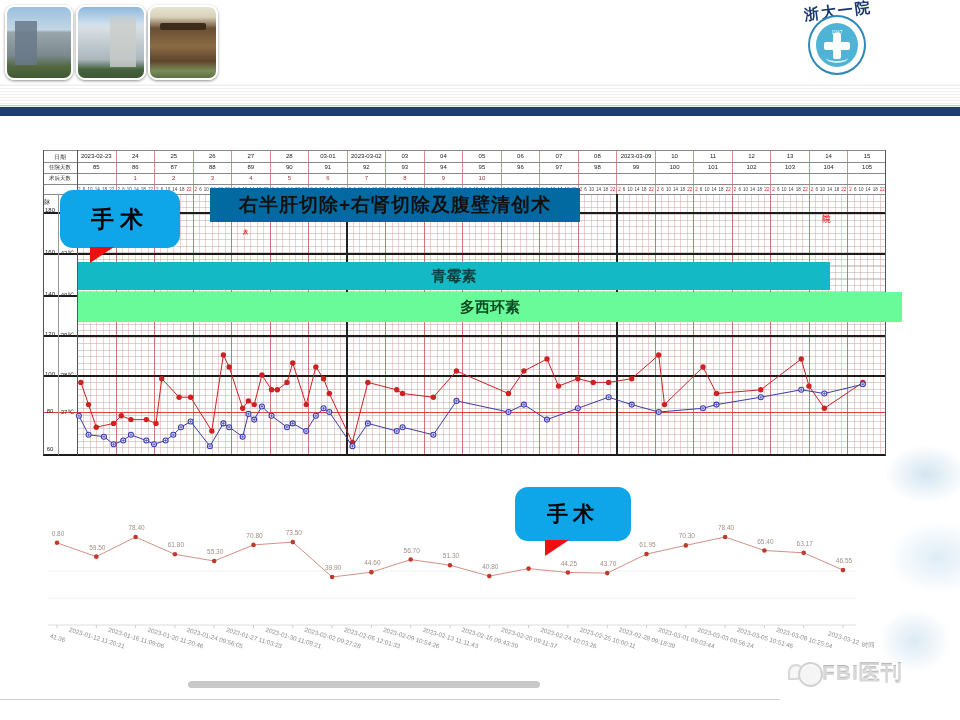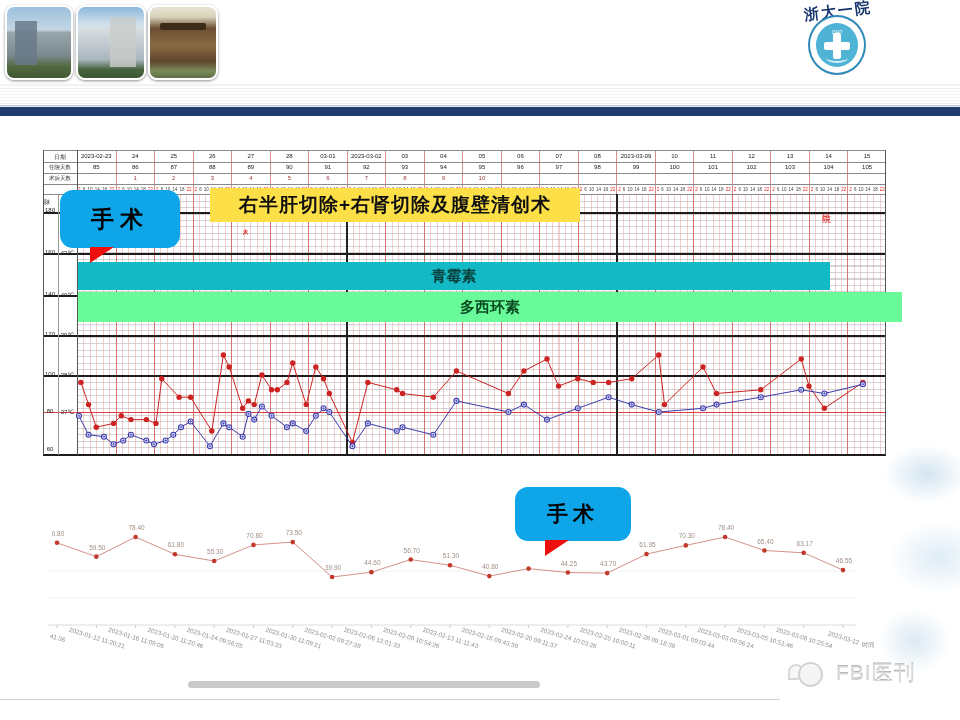--- a/index.html
+++ b/index.html
@@ -56,21 +56,21 @@
   .axt{position:absolute;left:15px;width:19px;text-align:center;font-size:6px;color:#222;}
   .axhdr{position:absolute;left:1px;top:48px;font-size:6px;color:#222;}
   .bar{position:absolute;left:35px;display:flex;align-items:center;justify-content:center;font-weight:bold;font-size:15px;}
   .bar-cyan{top:112px;width:752px;height:28px;background:#14b9c6;color:#083f3a;}
   .bar-green{top:142px;width:824px;height:30px;background:#69fb9a;color:#0a4a20;}
   .discharge{position:absolute;left:778px;top:56px;writing-mode:vertical-rl;font-size:8.5px;color:#e02020;letter-spacing:1px;}
   .opmarker{position:absolute;left:200px;top:74px;writing-mode:vertical-rl;font-size:5.5px;color:#d22;line-height:6px;}
   svg{overflow:visible;}
   #temp-svg{position:absolute;left:34px;top:44px;}
   
-  .banner{position:absolute;left:210px;top:188px;width:370px;height:34px;background:#fde047;
+  .banner{position:absolute;left:210px;top:188px;width:370px;height:34px;background:#0369a1;
           color:#101010;font-weight:bold;font-size:19px;text-align:center;line-height:34px;letter-spacing:1px;}
   .callout{position:absolute;background:#0ea5e9;border-radius:13px;color:#000;font-weight:bold;
            display:flex;align-items:center;justify-content:center;}
   .callout:after{content:"";position:absolute;left:30px;bottom:-15px;width:0;height:0;
                  border-style:solid;border-width:16px 24px 0 0;border-color:#ee0f0f transparent transparent transparent;}
   .c1{left:60px;top:190px;width:120px;height:58px;font-size:23px;letter-spacing:6px;}
   .c2{left:515px;top:487px;width:116px;height:54px;font-size:21px;letter-spacing:5px;z-index:5;}
   
   .bottom-chart{position:absolute;left:30px;top:492px;width:880px;height:185px;}
   .vlab{font-size:6.5px;fill:#a08f85;}
@@ -82,21 +82,21 @@
        radial-gradient(ellipse 72px 52px at 82% 52%,rgba(190,218,238,.5),transparent 70%),
        radial-gradient(ellipse 52px 46px at 62% 86%,rgba(176,208,230,.45),transparent 70%);}
   .scrollbar{position:absolute;left:188px;top:681px;width:352px;height:7px;background:#c9c9c9;border-radius:4px;}
   .hairline{position:absolute;left:0;top:699px;width:780px;height:1px;background:#cfcfcf;}
   .fbi{position:absolute;left:788px;top:658px;display:flex;align-items:center;}
   .fbi-icon{position:relative;width:34px;height:30px;}
   .fbi-head{position:absolute;left:10px;top:4px;width:21px;height:21px;border-radius:50%;
             border:2px solid #d2d2d2;background:#f5f5f5;box-shadow:inset 0 1px 1px #fff;}
   .fbi-bubble{position:absolute;left:0;top:6px;width:12px;height:12px;border-radius:50% 50% 50% 0;
               border:2px solid #d8d8d8;background:#f7f7f7;}
-  .fbi-text{font-size:21px;font-weight:normal;color:#d7d7d7;text-shadow:0 1px 0 #ffffff,0 -1px 0 #b5b5b5;letter-spacing:1px;margin-left:14px;}
+  .fbi-text{font-size:21px;font-weight:bold;color:#d7d7d7;text-shadow:0 1px 0 #ffffff,0 -1px 0 #b5b5b5;letter-spacing:1px;}
 </style>
 </head>
 <body>
 
 <div class="photo p1">
     <div class="tower"></div>
   </div>
 <div class="photo p2">
     <div class="tower2"></div>
   </div>

